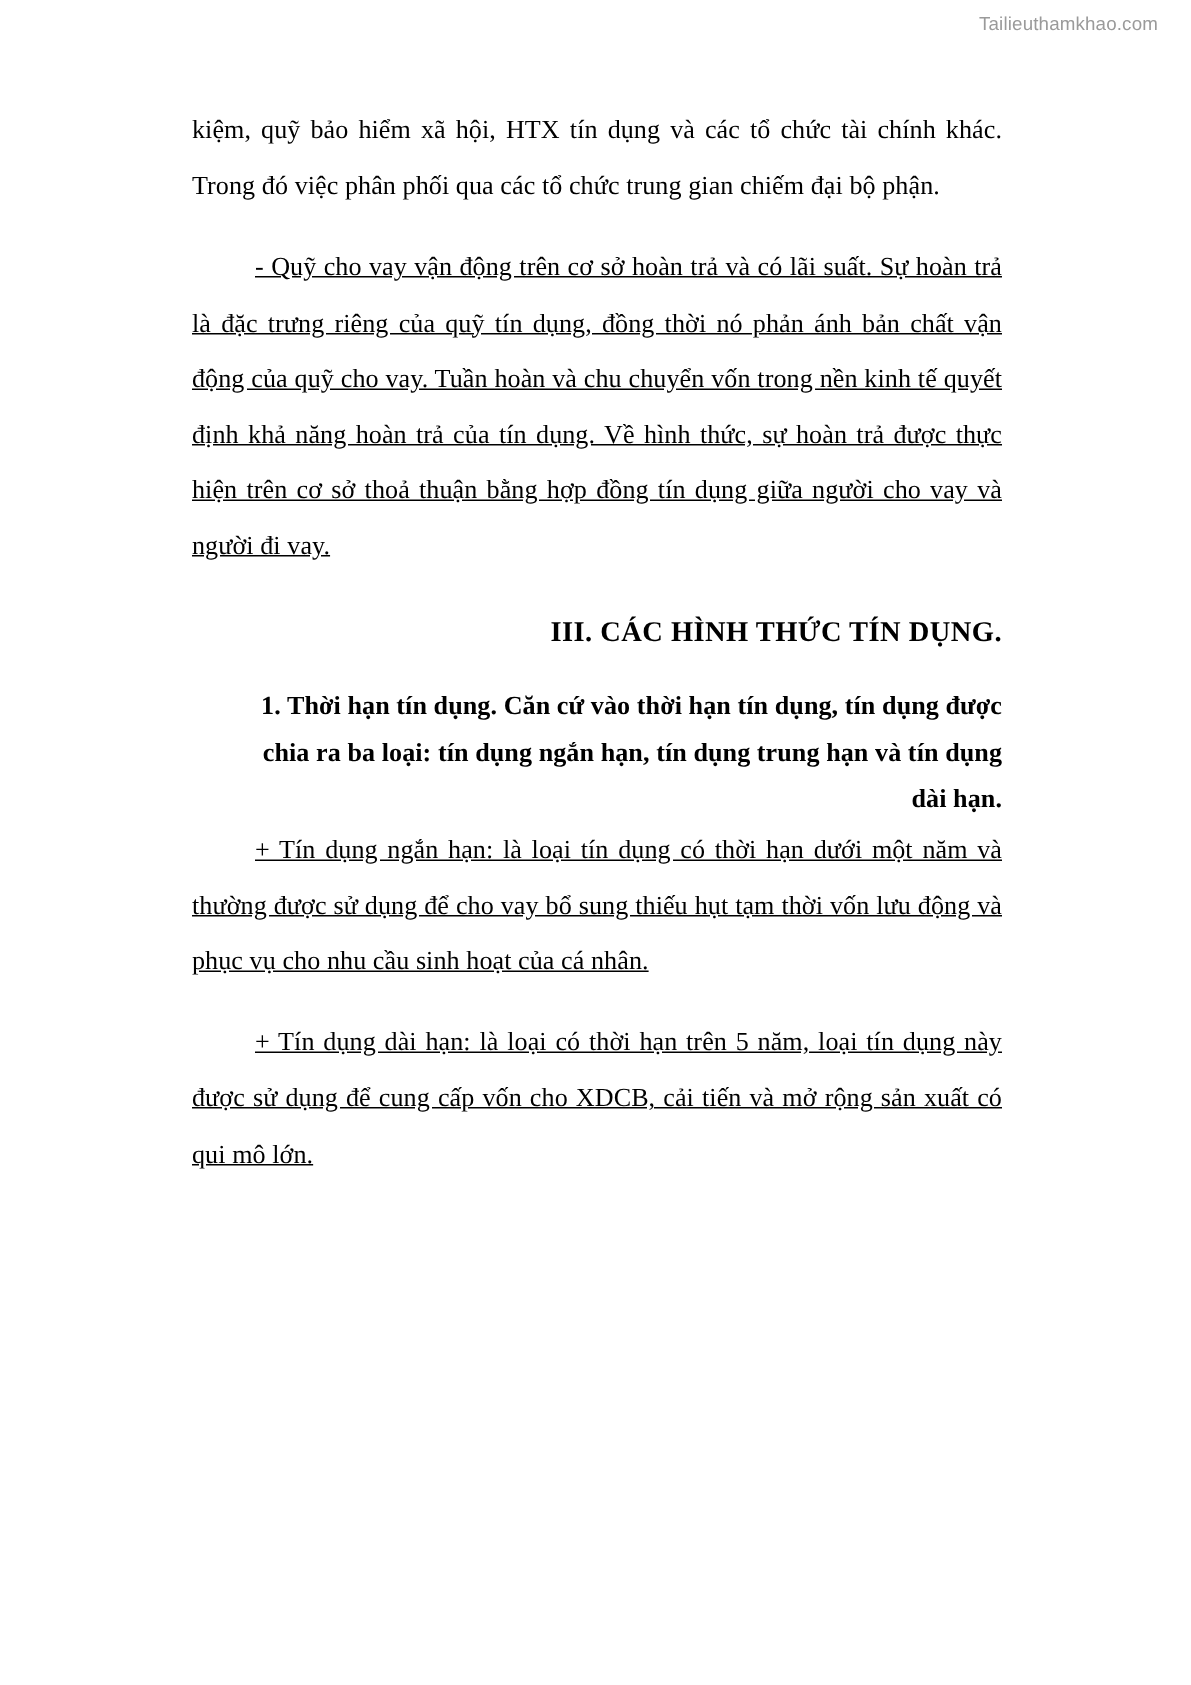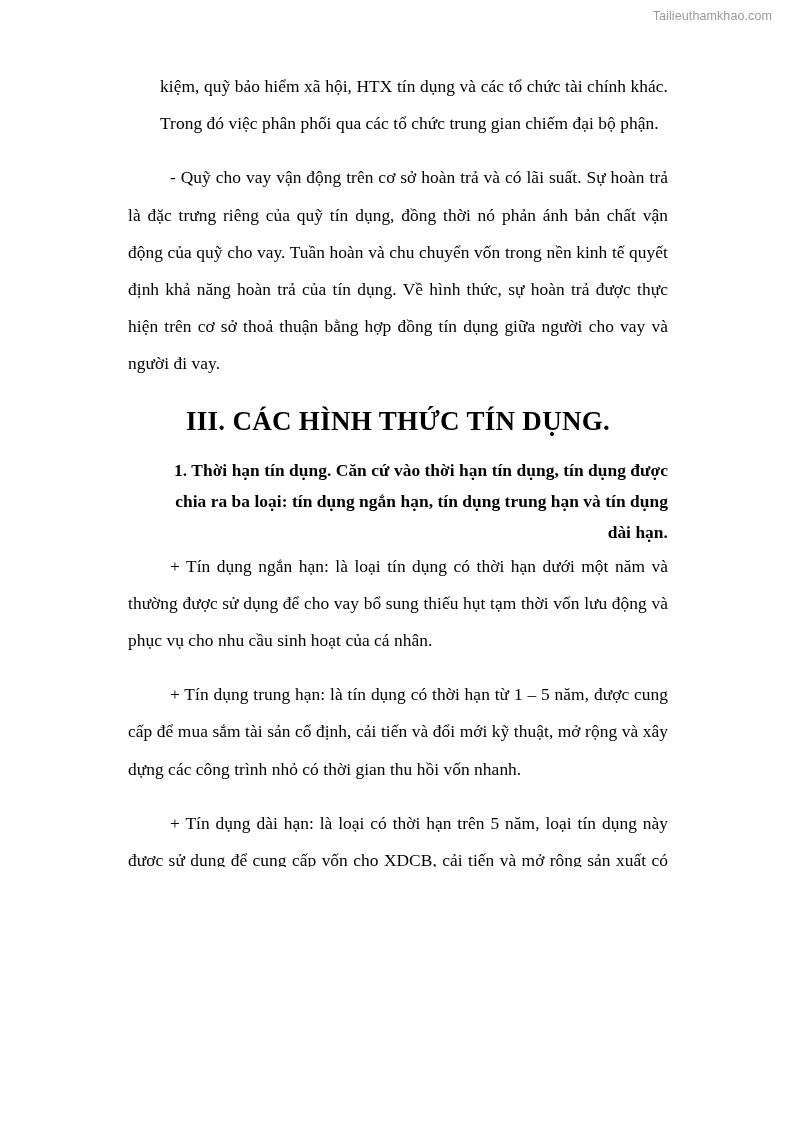--- a/index.html
+++ b/index.html
@@ -40,35 +40,35 @@
   p {
     margin: 0;
     font-size: 17.4px;
     line-height: 37.2px;
     text-align: justify;
     text-justify: inter-word;
     letter-spacing: 0.05px;
   }
   p.cont {
     text-indent: 0;
-    margin-left: 32px;
   }
   p.ind {
     text-indent: 42px;
+    text-decoration: underline;
   }
   p.spaced {
     margin-top: 17px;
   }
   h2.section-heading {
     margin: 22px 0 8px 0;
-    font-size: 27px;
+    font-size: 19px;
     line-height: 33px;
     font-weight: bold;
     letter-spacing: 0.3px;
-    text-align: center;
+    text-align: right;
   }
   p.bolditem {
     font-weight: bold;
     text-align: right;
     margin-top: 17px;
     padding-left: 28px;
     text-indent: 0;
     line-height: 31px;
   }
   p.tight-follow {
@@ -97,21 +97,20 @@
     <p class="ind spaced">- Quỹ cho vay vận động trên cơ sở hoàn trả và có lãi suất. Sự hoàn trả là đặc trưng riêng của quỹ tín dụng, đồng thời nó phản ánh bản chất vận động của quỹ cho vay. Tuần hoàn và chu chuyển vốn trong nền kinh tế quyết định khả năng hoàn trả của tín dụng. Về hình thức, sự hoàn trả được thực hiện trên cơ sở thoả thuận bằng hợp đồng tín dụng giữa người cho vay và người đi vay.</p>
 
 
     <h2 class="section-heading">III. CÁC HÌNH THỨC TÍN DỤNG.</h2>
 
 
     <p class="bolditem">1. Thời hạn tín dụng. Căn cứ vào thời hạn tín dụng, tín dụng được chia ra ba loại: tín dụng ngắn hạn, tín dụng trung hạn và tín dụng dài hạn.</p>
 
     <p class="ind tight-follow">+ Tín dụng ngắn hạn: là loại tín dụng có thời hạn dưới một năm và thường được sử dụng để cho vay bổ sung thiếu hụt tạm thời vốn lưu động và phục vụ cho nhu cầu sinh hoạt của cá nhân.</p>
 
-    <p class="ind spaced">+ Tín dụng trung hạn: là tín dụng có thời hạn từ 1 – 5 năm, được cung cấp để mua sắm tài sản cố định, cải tiến và đổi mới kỹ thuật, mở rộng và xây dựng các công trình nhỏ có thời gian thu hồi vốn nhanh.</p>
 
     <p class="ind spaced">+ Tín dụng dài hạn: là loại có thời hạn trên 5 năm, loại tín dụng này được sử dụng để cung cấp vốn cho XDCB, cải tiến và mở rộng sản xuất có qui mô lớn.</p>
 
   </div>
 
   <div class="page-number">52</div>
 
 </div>
 
 </body></html>

